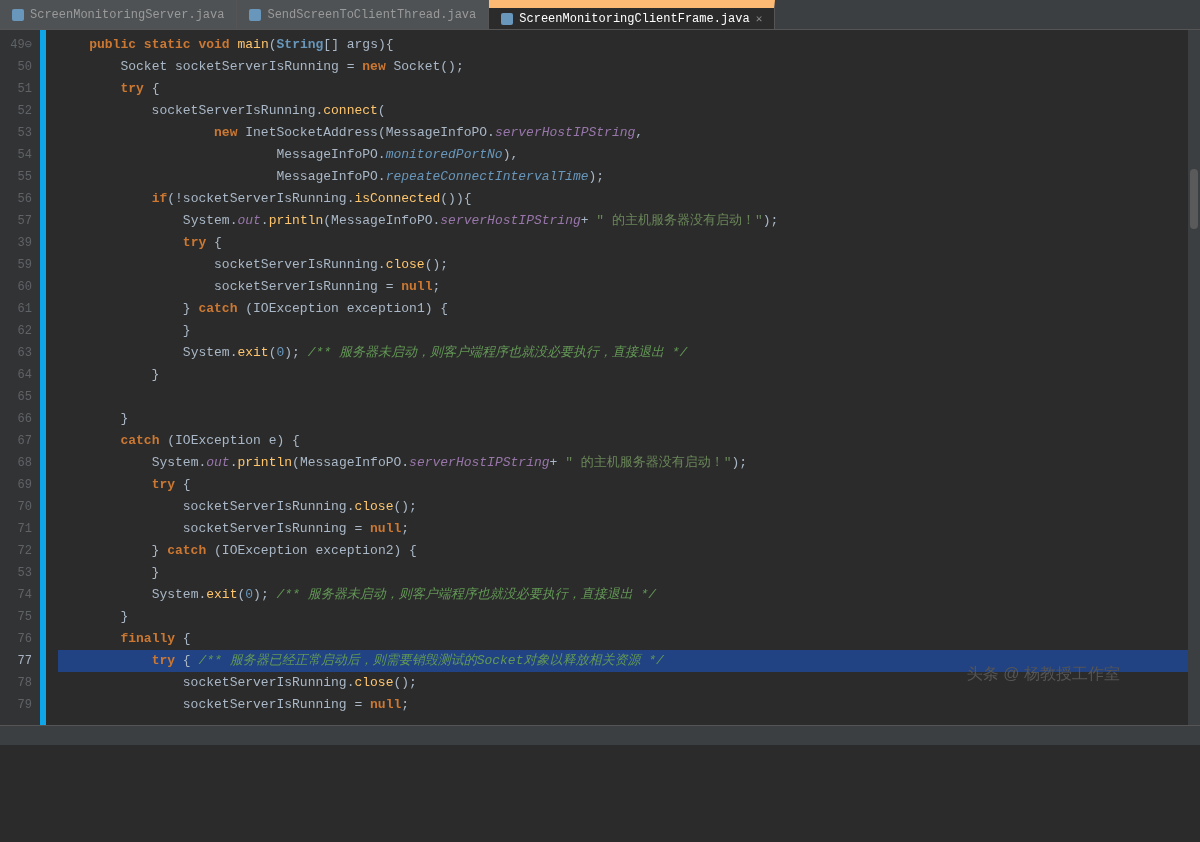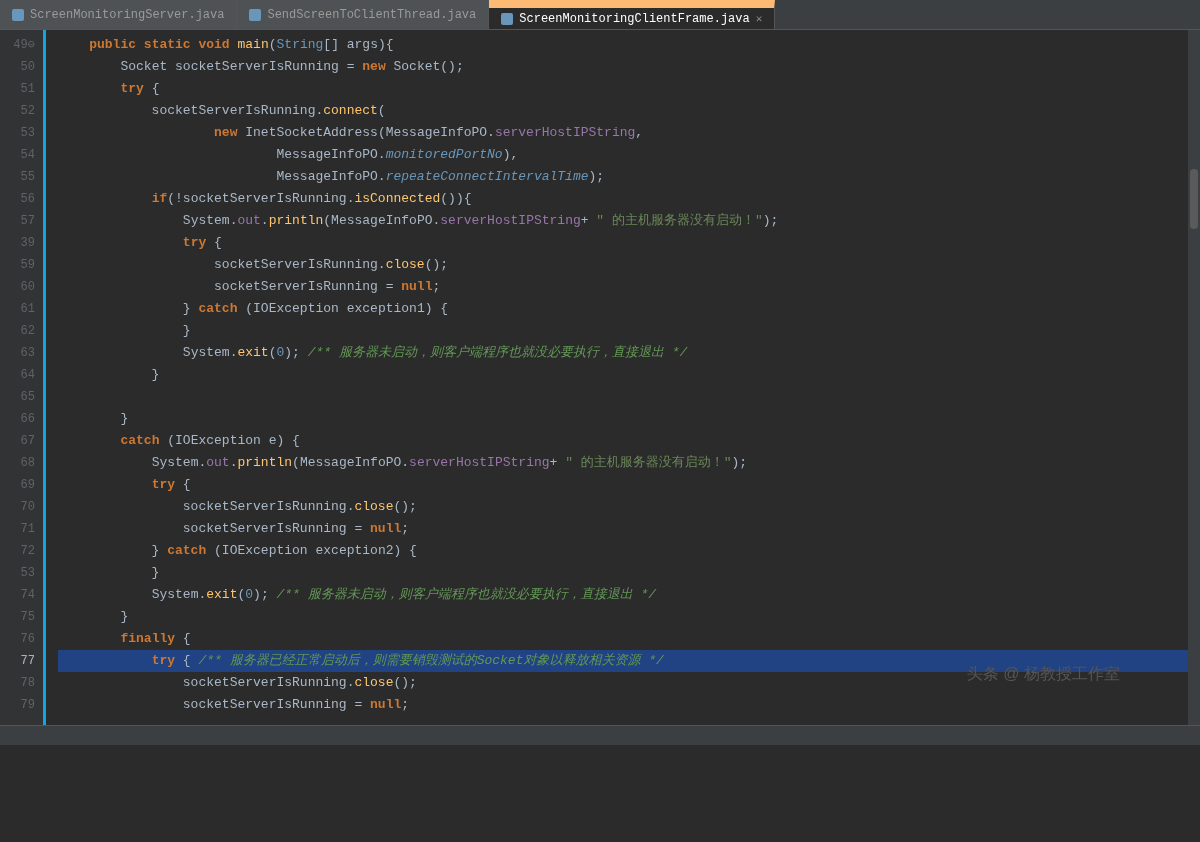--- a/index.html
+++ b/index.html
@@ -70,21 +70,21 @@
     }
     .line-numbers {
       background: #313335;
       color: #606366;
       font-size: 13px;
       line-height: 22px;
       padding: 4px 8px 4px 4px;
       text-align: right;
       min-width: 46px;
       user-select: none;
-      border-right: 3px solid #0ea5e9;
+      border-right: 6px solid #0ea5e9;
       overflow: hidden;
     }
     .line-number {
       display: block;
       font-size: 12px;
       color: #606366;
       line-height: 22px;
     }
     .line-number.active-line {
       color: #a8b2c0;
@@ -129,29 +129,29 @@
     }
     .scrollbar-x {
       flex: 1;
       height: 12px;
       background: #3c3f41;
       position: relative;
       margin: 4px 0;
     }
     
     .kw { color: #cc7832; font-weight: bold; } 
-    .kw-blue { color: #6897bb; font-weight: normal; } 
+    .kw-blue { color: #6897bb; font-weight: bold; } 
     .method { color: #ffc66d; text-align: center; } 
     .string { color: #6a8759; } 
     .comment { color: #629755; font-style: italic; } 
     .italic-blue { color: #6897bb; font-style: italic; } 
     .number { color: #6897bb; } 
     .plain { color: #a9b7c6; }
     .classname { color: #a9b7c6; }
-    .static-field { color: #9876aa; }
+    .static-field { color: #9876aa; font-style: italic; }
     .watermark {
       position: absolute;
       bottom: 40px;
       right: 80px;
       color: #555;
       font-size: 16px;
       font-family: sans-serif;
     }
   </style>
 </head>

